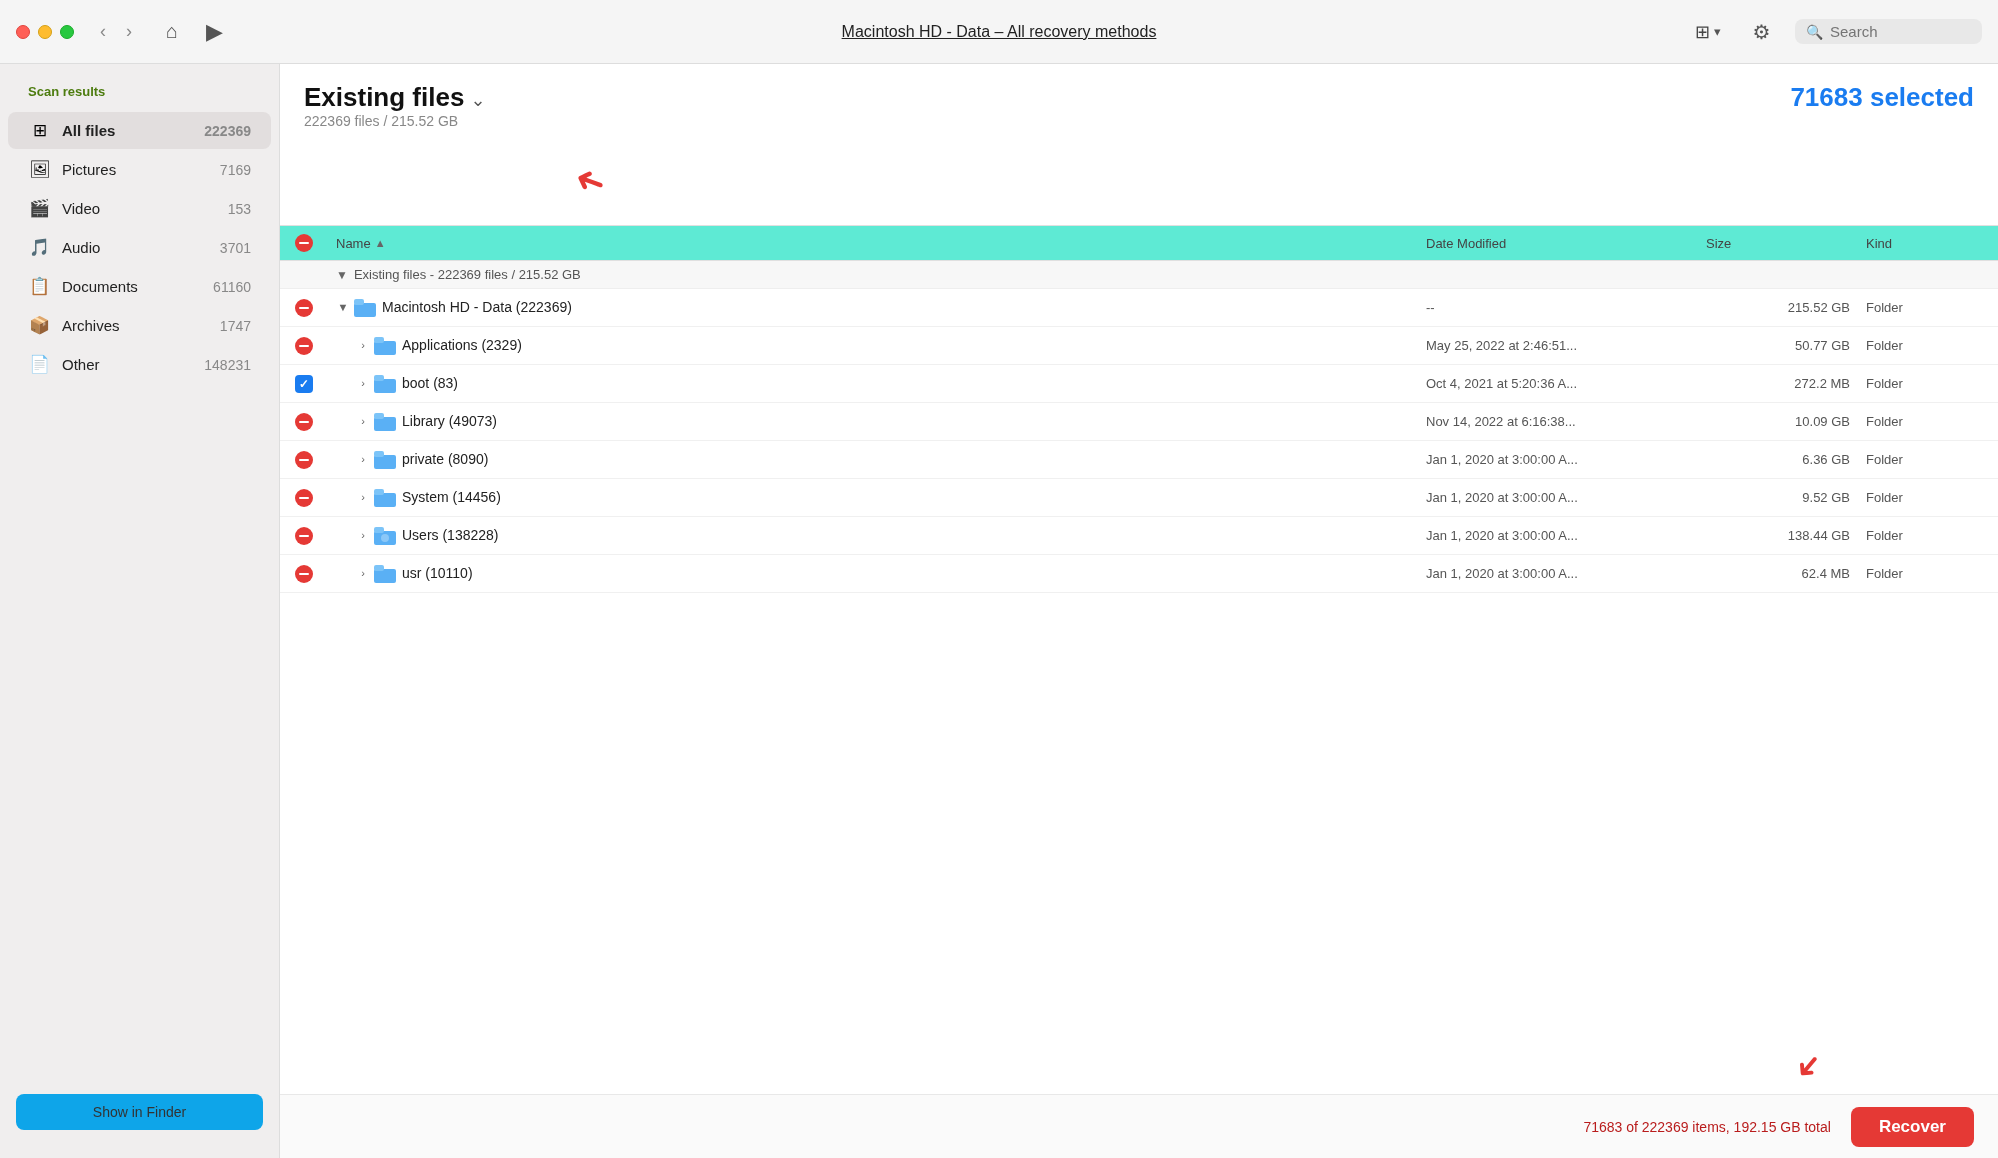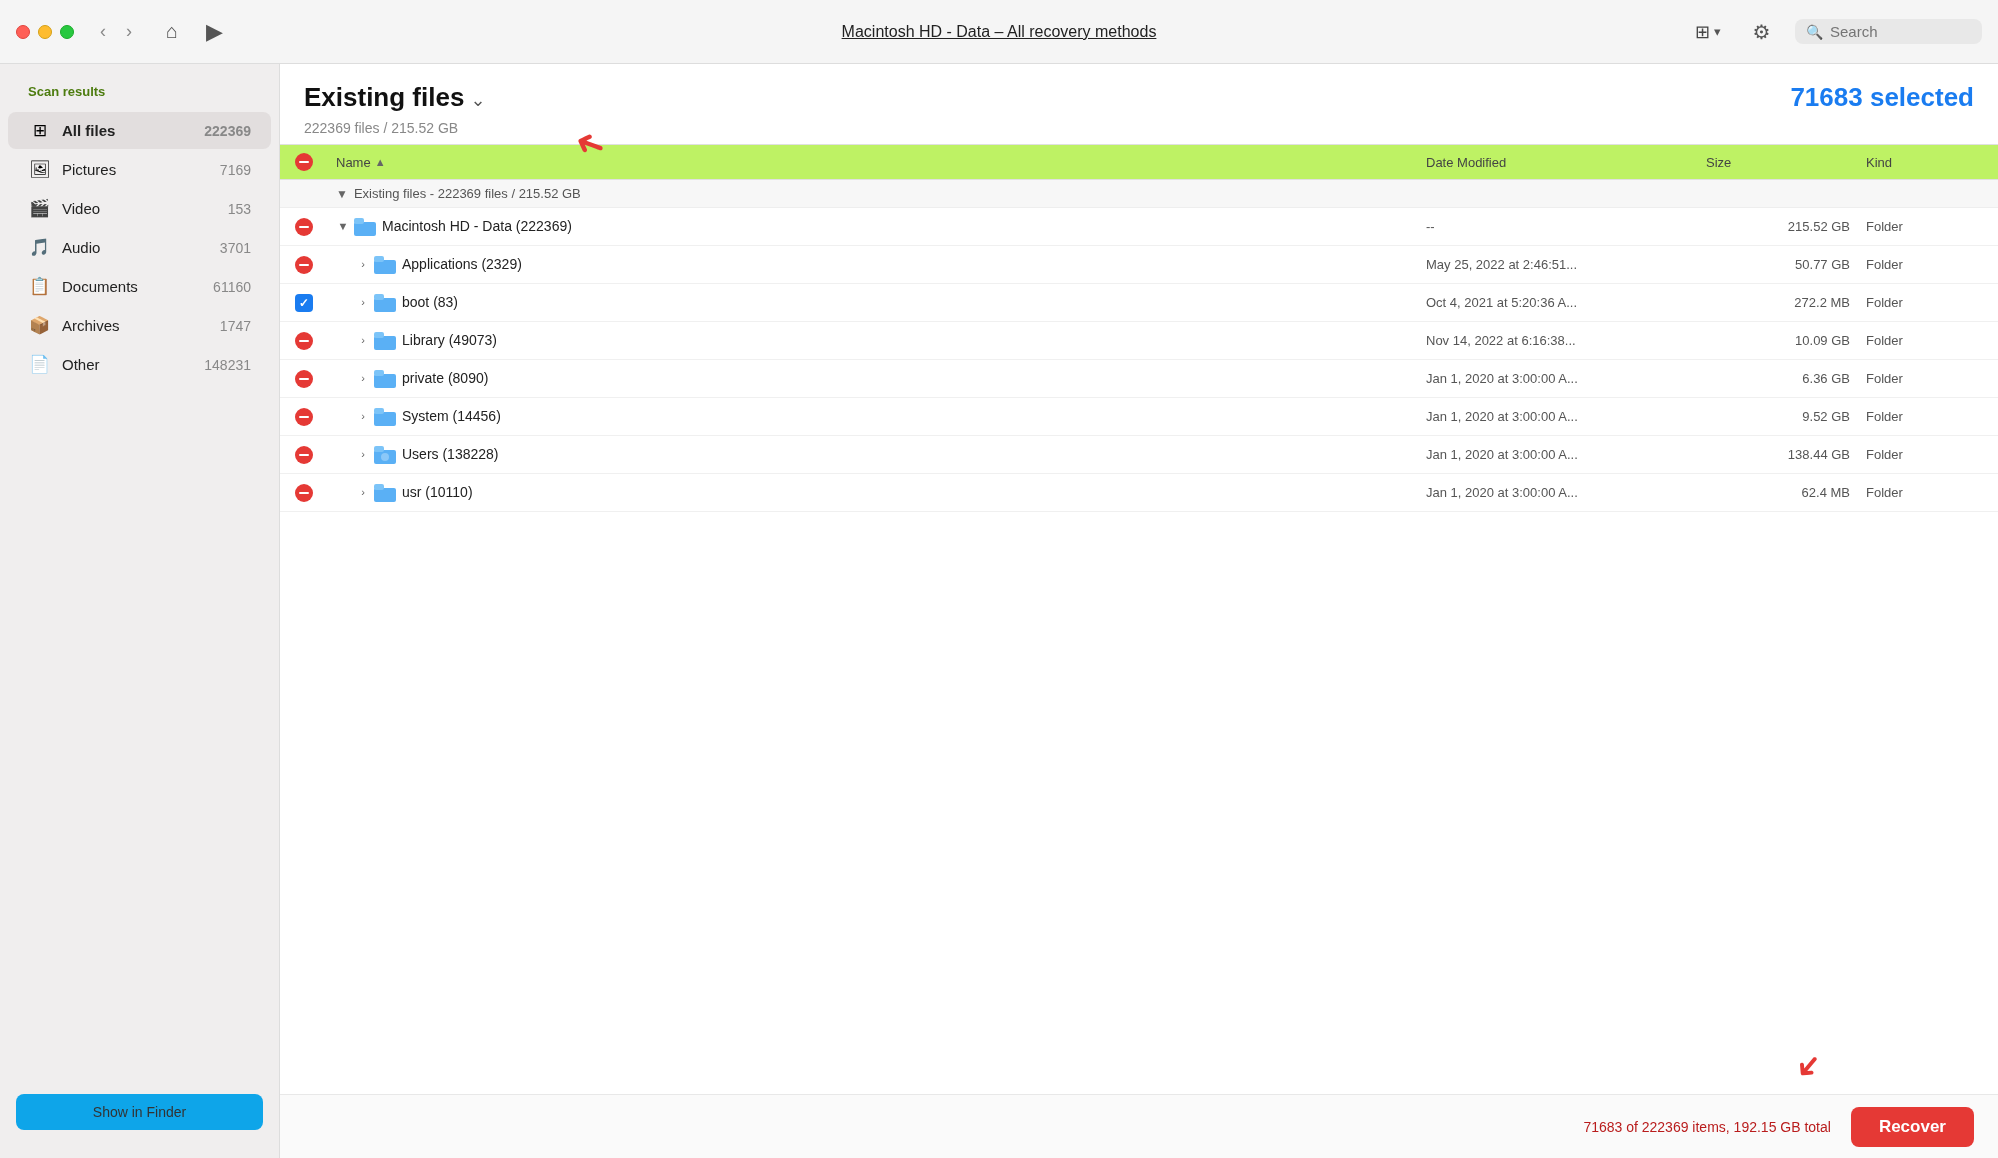--- a/index.html
+++ b/index.html
@@ -208,20 +208,21 @@
       font-weight: 500;
     }
 
     
     .content {
       flex: 1;
       background: #fff;
       display: flex;
       flex-direction: column;
       overflow: hidden;
+      gap: 44px;
     }
 
     
     .content-header {
       padding: 18px 24px 8px 24px;
       display: flex;
       align-items: flex-start;
       justify-content: space-between;
       flex-shrink: 0;
     }
@@ -238,21 +239,21 @@
       color: #111;
     }
     .content-title-chevron {
       font-size: 18px;
       color: #555;
       margin-top: 4px;
     }
     .content-subtitle {
       font-size: 14px;
       color: #888;
-      margin-top: 7px;
+      margin-top: 0;
     }
 
     .selected-count {
       font-size: 26px;
       font-weight: 700;
       color: #1a7cf0;
     }
 
     
     .table-container {
@@ -260,21 +261,21 @@
       overflow-y: auto;
       padding: 0;
     }
 
     .table-header {
       display: grid;
       grid-template-columns: 48px 1fr 280px 160px 140px;
       align-items: center;
       border-bottom: 1px solid #e0e0e0;
       border-top: 1px solid #e0e0e0;
-      background: #bef264;
+      background: #5eead4;
       padding: 8px 0;
       position: sticky;
       top: 0;
       z-index: 10;
     }
     .th-checkbox {
       display: flex;
       justify-content: center;
       align-items: center;
     }

